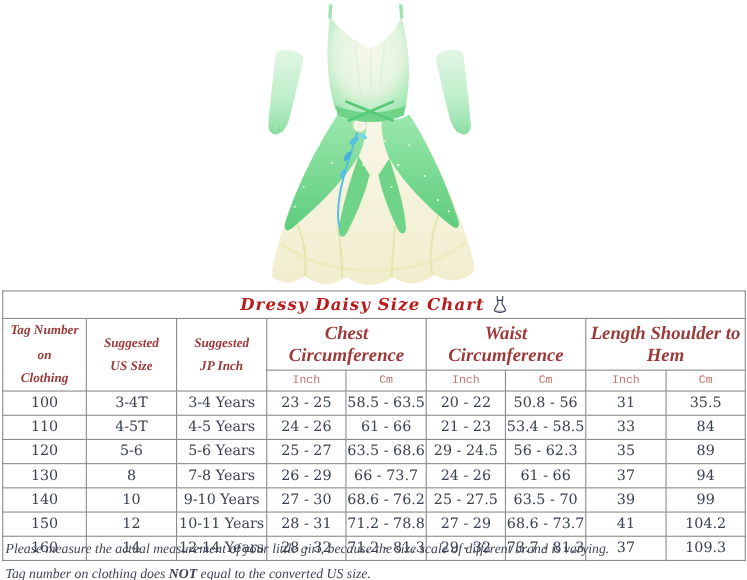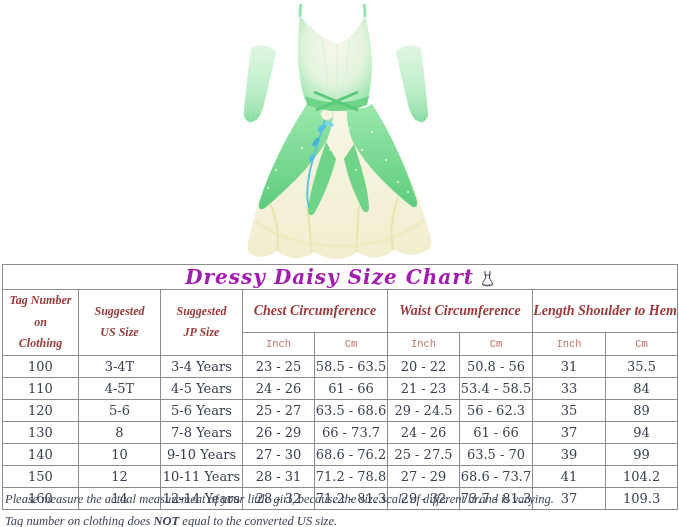--- a/index.html
+++ b/index.html
@@ -19,29 +19,29 @@
   }
   .size-table td, .size-table th {
     border: 1px solid #8b8b8b;
     text-align: center; vertical-align: middle;
     padding: 0;
   }
   .title-cell {
     height: 25px;
     font-family: "DejaVu Serif", serif;
     font-style: italic; font-weight: bold;
-    font-size: 20px; letter-spacing: 1px;
-    color: #a21caf;
+    font-size: 15px; letter-spacing: 1px;
+    color: #b91c1c;
   }
   .title-cell .dress-glyph { vertical-align: -3px; margin-left: 6px; }
   .group-head {
     height: 31px;
     font-family: "Liberation Serif", serif;
     font-style: italic; font-weight: bold;
-    font-size: 14px; color: #9c3a3a;
+    font-size: 17px; color: #9c3a3a;
   }
   .tall-head {
     font-family: "Liberation Serif", serif;
     font-style: italic; font-weight: bold;
     font-size: 12px; color: #9c3a3a; line-height: 1.8;
   }
   .unit-row th {
     height: 16px; font-family: Liberation Mono, monospace;
     font-weight: normal; font-size: 10.5px; color: #c2736d;
   }
@@ -166,21 +166,21 @@
     <th class="tall-head" rowspan="2">
       <div>Tag Number on</div>
       <div>Clothing</div>
     </th>
     <th class="tall-head" rowspan="2">
       <div>Suggested</div>
       <div>US Size</div>
     </th>
     <th class="tall-head" rowspan="2">
       <div>Suggested</div>
-      <div>JP Size</div>
+      <div>JP Inch</div>
     </th>
     <th class="group-head" colspan="2">Chest Circumference</th>
     <th class="group-head" colspan="2">Waist Circumference</th>
     <th class="group-head" colspan="2">Length Shoulder to Hem</th>
   </tr>
   <tr class="unit-row">
     <th>Inch</th>
     <th>Cm</th>
     <th>Inch</th>
     <th>Cm</th>

